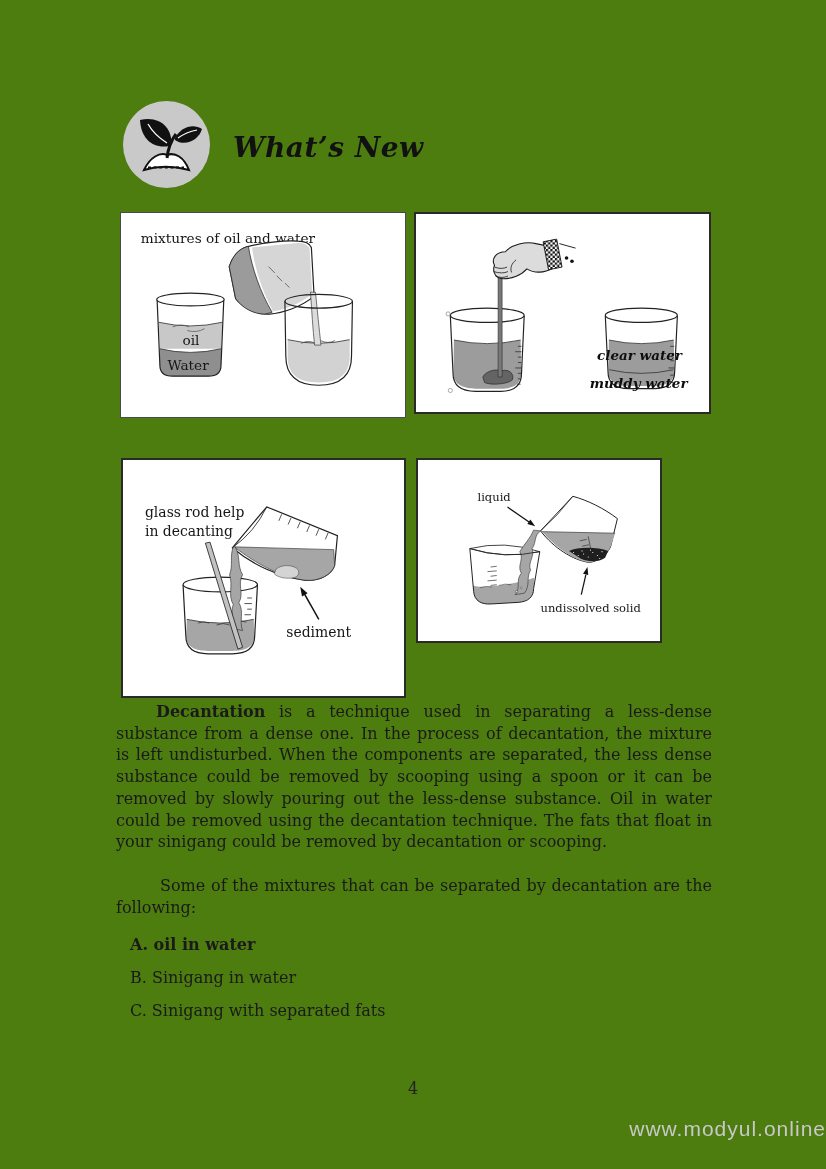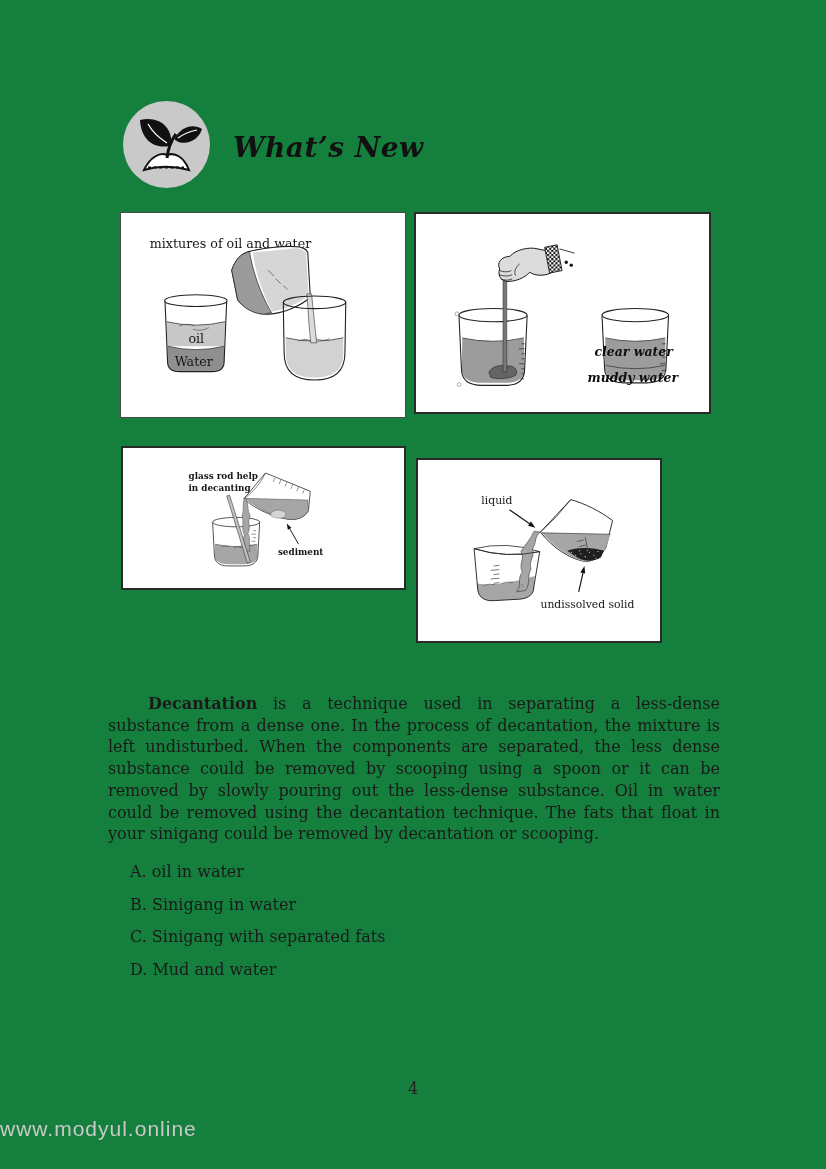--- a/index.html
+++ b/index.html
@@ -1,43 +1,43 @@
 <!DOCTYPE html>
 <html><head>
 <meta charset="utf-8">
 <style>
   html,body{margin:0;padding:0;background:#ffffff;}
-  .page{position:relative;width:826px;height:1169px;background:#15803d;overflow:hidden;
+  .page{position:relative;width:826px;height:1169px;background:#4d7c0f;overflow:hidden;
         font-family:"DejaVu Serif", "Liberation Serif", serif;color:#1a1a1a;}
   .abs{position:absolute;}
   
   .icon-circle{left:123px;top:101px;width:87px;height:87px;}
   .icon-circle svg{display:block;width:100%;height:100%;}
   .section-title{left:233px;top:131px;margin:0;font-size:28px;font-weight:bold;font-style:italic;
                  letter-spacing:.5px;color:#111;}
   
-  .panel{box-sizing:border-box;background:#fff;border:2px solid #2a2a2a;margin:0;padding:15px;}
+  .panel{box-sizing:border-box;background:#fff;border:2px solid #2a2a2a;margin:0;padding:8px;}
   .panel svg{display:block;width:100%;height:100%;}
   .panel1{left:120px;top:212px;width:286px;height:206px;border-color:#4a4a4a;border-width:1.5px;}
   .panel2{left:414px;top:212px;width:297px;height:202px;text-align:center;}
-  .panel3{left:121px;top:446px;width:285px;height:144px;font-weight:bold;}
+  .panel3{left:121px;top:458px;width:285px;height:240px;}
   .panel4{left:416px;top:458px;width:246px;height:185px;}
   
   .ft{font-family:"DejaVu Serif", serif;font-size:15px;fill:#161616;}
   .bi{font-family:"DejaVu Serif", serif;font-size:15px;font-weight:bold;font-style:italic;fill:#0d0d0d;}
   
   .body-text{left:100px;top:685px;width:628px;font-size:16px;line-height:21.7px;text-align:justify;}
-  .body-text p{margin:8px;}
+  .body-text p{margin:16px;}
   .p-decant{text-indent:40px;}
   .p-some{text-indent:44px;margin-top:22px !important;}
   .list{margin-top:16px;margin-left:30px;text-align:left;}
   .list-item{margin-top:11px;}
-  .list-item:first-child{margin-top:0;}
+  .list-item:first-child{margin-top:0;font-weight:bold;}
   .page-number{left:0;top:1079px;width:826px;text-align:center;font-size:16px;color:#222;}
-  .watermark{left:0;top:1117px;width:826px;text-align:left;
+  .watermark{left:0;top:1117px;width:826px;text-align:right;
              font-family:"Liberation Sans", sans-serif;font-size:21px;color:#c9c9c9;letter-spacing:1px;}
   .ln{stroke:#222;stroke-width:1.3;fill:none;}
   .tick{stroke:#333;stroke-width:0.9;}
 </style>
 </head>
 <body>
 
 <div class="page">
 
   <div class="abs icon-circle">
@@ -262,24 +262,24 @@
       <g>
         <line x1="202" y1="150" x2="208" y2="124" stroke="#111" stroke-width="1.6"></line>
         <polygon points="210,114 211.1,124.5 204.3,122.9" fill="#111"></polygon>
       </g>
       <text x="149" y="172" class="ft">undissolved solid</text>
     </svg>
   </figure>
 
   <section class="abs body-text">
     <p class="p-decant"><b>Decantation</b><span> is a technique used in separating a less-dense substance from a dense one.  In the process of decantation, the mixture is left undisturbed. When the components are separated, the less dense substance could be removed by scooping using a spoon or it can be removed by slowly pouring out the less-dense substance. Oil in water could be removed using the decantation technique. The fats that float in your sinigang could be removed by decantation or scooping.</span></p>
+    <p class="p-some">Some of the mixtures that can be separated by decantation are the following:</p>
     <div class="list">
       <div class="list-item">A. oil in water</div>
       <div class="list-item">B. Sinigang in water</div>
       <div class="list-item">C. Sinigang with separated fats</div>
-      <div class="list-item">D. Mud and water</div>
     </div>
   </section>
 
   <div class="abs page-number">4</div>
   <div class="abs watermark">www.modyul.online</div>
 
 </div>
 
 </body></html>

